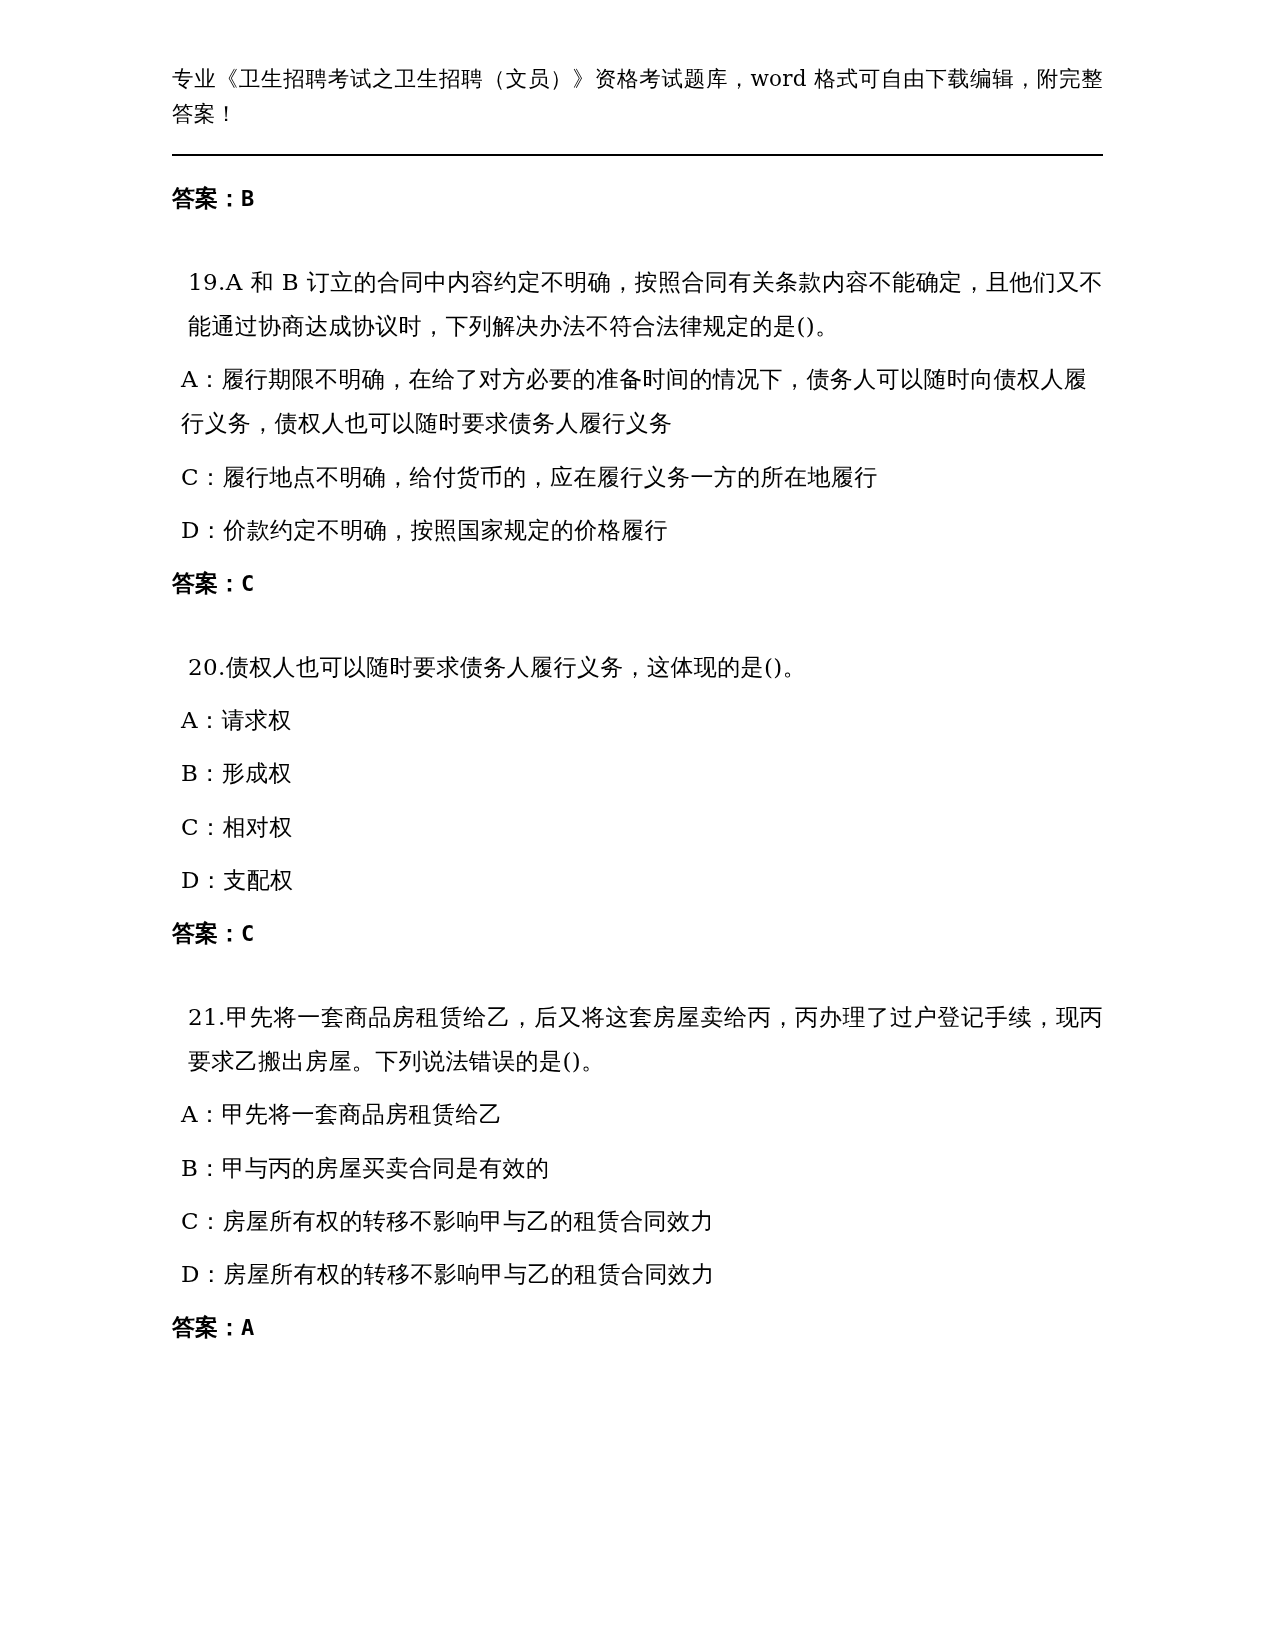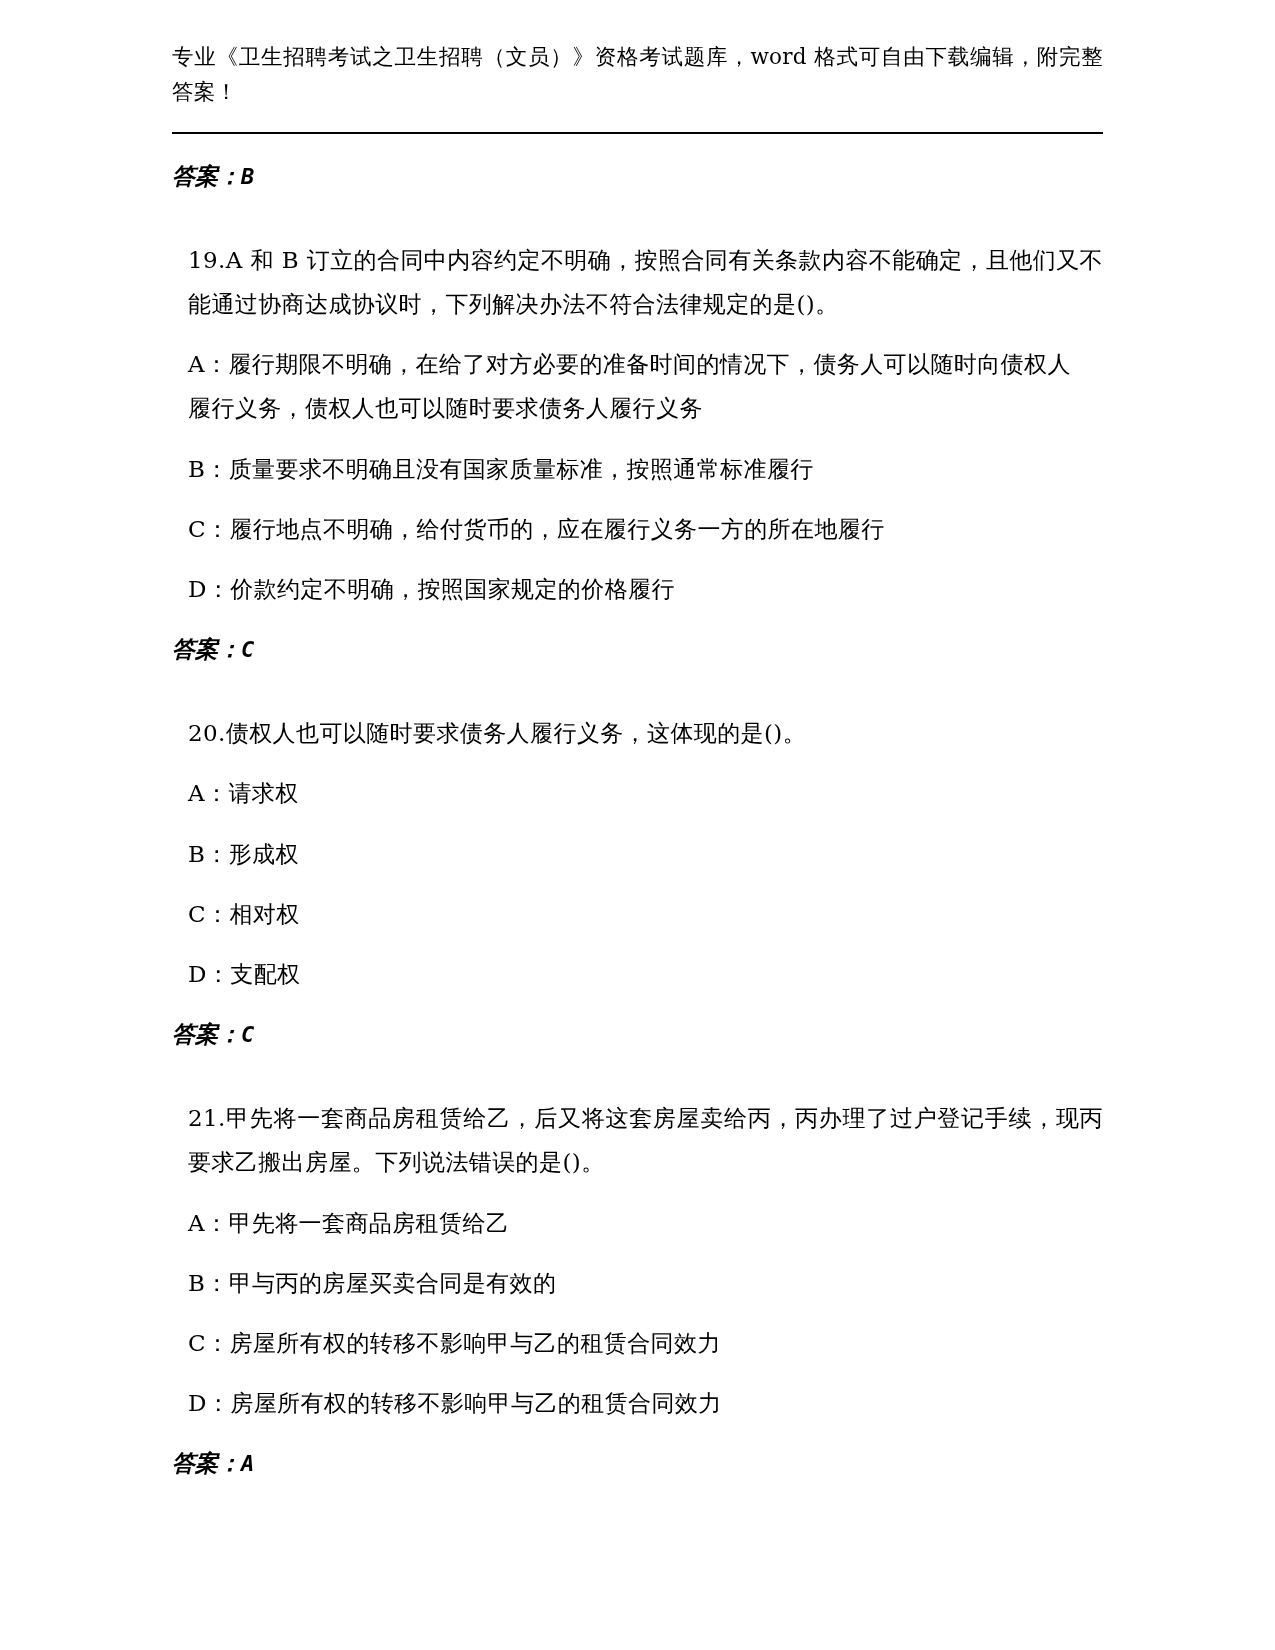--- a/index.html
+++ b/index.html
@@ -12,21 +12,21 @@
     height: 1650px;
     font-family: "DejaVu Serif", "Liberation Serif", serif;
     color: #000000;
     -webkit-font-smoothing: antialiased;
   }
   .page {
     position: relative;
     width: 1275px;
     height: 1650px;
     box-sizing: border-box;
-    padding: 40px 172px 0 172px;
+    padding: 62px 172px 0 172px;
   }
   .header {
     font-size: 21.5px;
     line-height: 1.62;
     letter-spacing: 0.2px;
     text-align: justify;
     color: #000;
   }
   .header-rule {
     margin-top: 22px;
@@ -46,28 +46,27 @@
     margin: 0;
   }
   .q-stem {
     text-indent: 0;
     margin-left: 16px;
   }
   .opt {
     font-size: 23px;
     line-height: 1.92;
     letter-spacing: 0.4px;
-    margin: 16px;
+    margin: 9px;
   }
   .answer {
     font-size: 23px;
     line-height: 1.92;
     margin: 0;
     font-weight: bold;
-    font-style: italic;
   }
   .answer .ans-letter {
     font-family: "DejaVu Sans Mono", "Liberation Mono", monospace;
     font-weight: bold;
     font-size: 22px;
     letter-spacing: 0;
   }
   .block-gap {
     height: 40px;
   }
@@ -85,21 +84,20 @@
 
   <div class="body-block">
 
     <p class="answer top-answer"><span>答案：</span><span class="ans-letter">B</span></p>
 
     <div class="block-gap"></div>
 
     <div>
       <p class="para q-stem"><span>19.</span><span>A 和 B 订立的合同中内容约定不明确，按照合同有关条款内容不能确定，且他们又不能通过协商达成协议时，下列解决办法不符合法律规定的是()。</span></p>
       <p class="opt">A：履行期限不明确，在给了对方必要的准备时间的情况下，债务人可以随时向债权人履行义务，债权人也可以随时要求债务人履行义务</p>
-      <p class="opt">B：质量要求不明确且没有国家质量标准，按照通常标准履行</p>
       <p class="opt">C：履行地点不明确，给付货币的，应在履行义务一方的所在地履行</p>
       <p class="opt">D：价款约定不明确，按照国家规定的价格履行</p>
       <p class="answer"><span>答案：</span><span class="ans-letter">C</span></p>
     </div>
 
     <div class="block-gap"></div>
 
     <div>
       <p class="para q-stem"><span>20.</span><span>债权人也可以随时要求债务人履行义务，这体现的是()。</span></p>
       <p class="opt">A：请求权</p>

